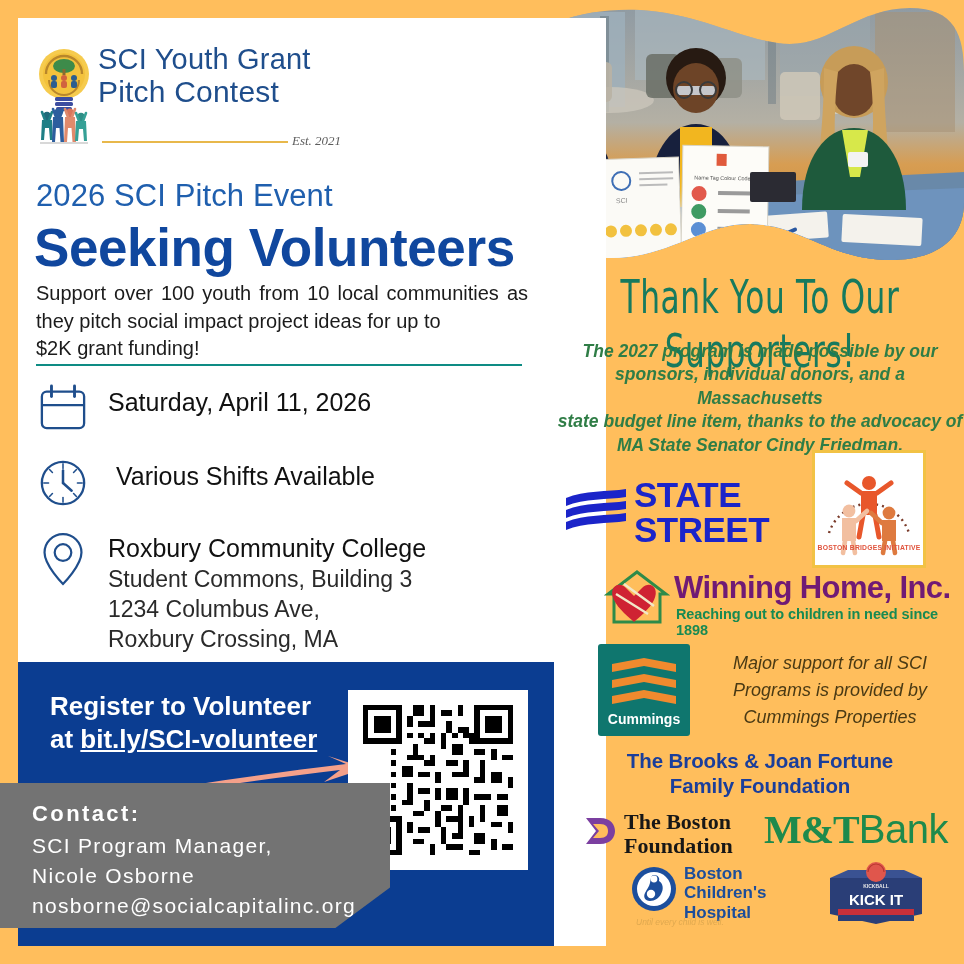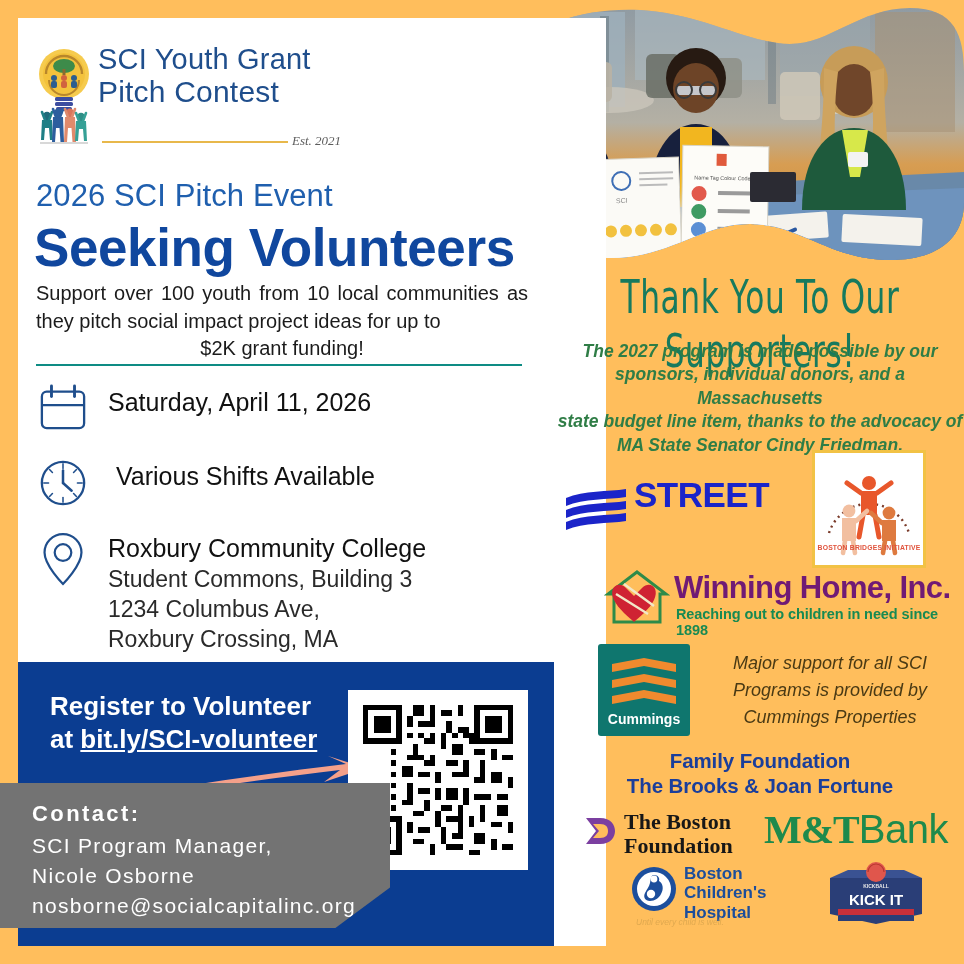--- a/index.html
+++ b/index.html
@@ -62,21 +62,21 @@
   .headline {
     position: absolute; left: 16px; top: 199px;
     font-size: 53px; color: #10479E; font-weight: 700; letter-spacing: -.4px;
     white-space: nowrap;
   }
   .subcopy {
     position: absolute; left: 18px; top: 262px; width: 492px;
     font-size: 20px; color: #1B1B1B; line-height: 1.38;
     text-align: justify; text-justify: inter-word;
   }
-  .subcopy span.last { display: block; text-align: center; }
+  .subcopy span.last { display: block; text-align: left; }
   .divider {
     position: absolute; left: 18px; top: 346px; width: 486px; height: 2px;
     background: #0E8C84;
   }
 
   
   .detail {
     position: absolute; left: 18px;
     display: flex; align-items: flex-start; gap: 18px;
   }
@@ -620,20 +620,21 @@
 
     <div class="sp-statestreet">
       <div class="ss-marks">
         <svg viewBox="0 0 64 50" width="64" height="50" aria-hidden="true">
           <path d="M2,10 C20,2 44,4 62,1 L62,9 C44,12 20,10 2,18 Z" fill="#1B24C9"></path>
           <path d="M2,22 C20,14 44,16 62,13 L62,21 C44,24 20,22 2,30 Z" fill="#1B24C9"></path>
           <path d="M2,34 C20,26 44,28 62,25 L62,33 C44,36 20,34 2,42 Z" fill="#1B24C9"></path>
         </svg>
       </div>
       <div class="ss-word">
+        <div>STATE</div>
         <div>STREET</div>
       </div>
     </div>
 
     <div class="sp-bbi">
       <svg viewBox="0 0 108 112" width="108" height="112" aria-hidden="true">
         <path d="M14,80 A42,42 0 0 1 94,80" fill="none" stroke="#7a3b2a" stroke-width="2.4" stroke-dasharray="2 4"></path>
         <g>
           <circle cx="54" cy="30" r="7" fill="#E8572B"></circle>
           <path d="M46,38 L62,38 L62,62 L46,62 Z" fill="#E8572B"></path>
@@ -674,22 +675,22 @@
       </svg>
       <div class="cum-word">Cummings</div>
     </div>
     <div class="cummings-note">
       <div>Major support for all SCI</div>
       <div>Programs is provided by</div>
       <div>Cummings Properties</div>
     </div>
 
     <div class="fortune">
+      <div>The Brooks &amp; Joan Fortune</div>
       <div>Family Foundation</div>
-      <div>The Brooks &amp; Joan Fortune</div>
     </div>
 
     <div class="sp-tbf">
       <svg viewBox="0 0 36 34" width="36" height="34" style="position:absolute;left:0;top:6px" aria-hidden="true">
         <path d="M4,4 L18,4 C29,4 33,11 33,17 C33,23 29,30 18,30 L4,30 L14,17 Z" fill="#7B3FA0"></path>
         <path d="M11,10 L18,10 C24,10 26,13 26,17 C26,21 24,24 18,24 L11,24 L17,17 Z" fill="#FFBE5C"></path>
       </svg>
       <div class="tbf-word">
         <div>The Boston</div>
         <div>Foundation</div>

